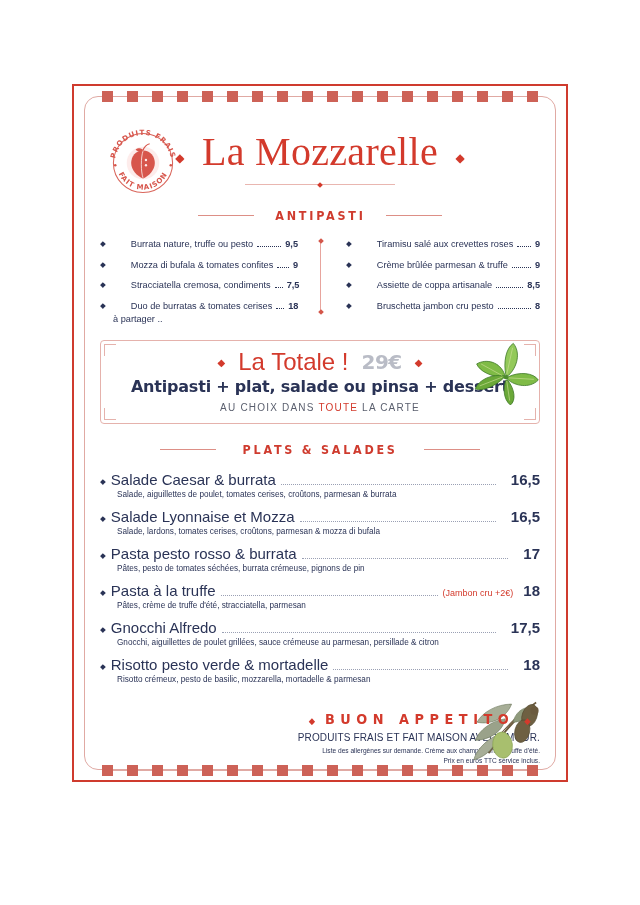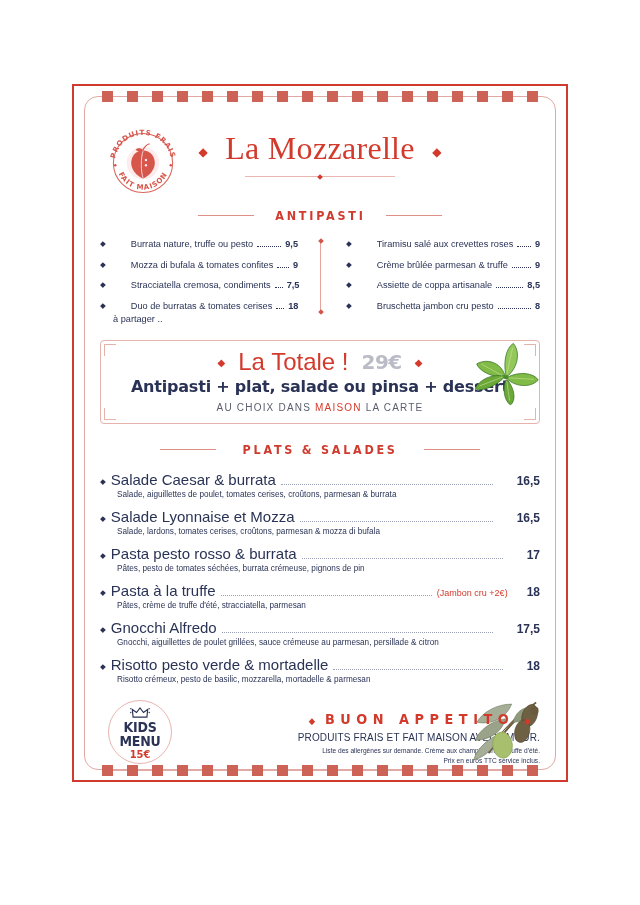--- a/index.html
+++ b/index.html
@@ -85,21 +85,21 @@
     top: 18px;
     width: 74px;
     height: 74px;
   }
   .brand {
     text-align: center;
     padding-top: 24px;
   }
   .brand-title {
     font-family: "Liberation Serif", serif;
-    font-size: 32px;
+    font-size: 40px;
     color: #d33a2c;
     letter-spacing: 0.3px;
     line-height: 1;
     display: inline-block;
   }
   .brand-diamond {
     display: inline-block;
     color: #d33a2c;
     font-size: 12px;
     vertical-align: middle;
@@ -301,24 +301,24 @@
     margin: 0 5px 3px 5px;
     min-width: 10px;
   }
   .plat-note {
     flex: none;
     font-size: 9px;
     color: #d33a2c;
   }
   .plat-price {
     flex: none;
-    font-size: 12px;
-    font-weight: bold;
-    color: #2a3356;
-    margin-left: 19px;
+    font-size: 15px;
+    font-weight: bold;
+    color: #2a3356;
+    margin-left: 10px;
   }
   .plat-desc {
     font-size: 8.2px;
     color: #2a3356;
     margin: 2px 0 0 17px;
   }
 
   
   .footer {
     position: relative;
@@ -564,21 +564,21 @@
         </svg>
       </div>
 
       <div class="totale-line1">
         <span class="totale-diamond">◆</span>
         <span class="totale-title">La Totale !</span>
         <span class="totale-price">29€</span>
         <span class="totale-diamond">◆</span>
       </div>
       <div class="totale-line2">Antipasti + plat, salade ou pinsa + dessert</div>
-      <div class="totale-line3"><span>AU CHOIX DANS </span><span class="hl">MAISON</span><span> LA CARTE</span></div>
+      <div class="totale-line3"><span>AU CHOIX DANS </span><span class="hl">TOUTE</span><span> LA CARTE</span></div>
     </div>
 
     <div class="sec-head" style="margin-top:18px">
       <span class="line"></span>
       <span class="label">PLATS &amp; SALADES</span>
       <span class="line"></span>
     </div>
 
     <div class="plats">
 
@@ -632,32 +632,20 @@
         <span class="plat-name">Risotto pesto verde &amp; mortadelle</span>
         <span class="plat-dots"></span>
         <span class="plat-note"></span>
         <span class="plat-price">18</span>
       </div>
       <div class="plat-desc">Risotto crémeux, pesto de basilic, mozzarella, mortadelle &amp; parmesan</div>
     </div>
 
     <div class="footer">
 
-      <div class="kids">
-        <svg class="crown" width="20" height="15" viewBox="0 0 26 18">
-          <path d="M4 15 L3 5 L8.5 9 L13 3 L17.5 9 L23 5 L22 15 Z" fill="none" stroke="#2a3356" stroke-width="1.5"></path>
-          <circle cx="1" cy="4" r="0.9" fill="#2a3356"></circle>
-          <circle cx="25" cy="4" r="0.9" fill="#2a3356"></circle>
-          <circle cx="1" cy="9" r="0.9" fill="#2a3356"></circle>
-          <circle cx="25" cy="9" r="0.9" fill="#2a3356"></circle>
-        </svg>
-        <div class="kids-kids">KIDS</div>
-        <div class="kids-menu">MENU</div>
-        <div class="kids-price">15€</div>
-      </div>
 
       <div class="olive">
         <svg viewBox="0 0 100 92" width="82" height="76">
           <path d="M88 10 C 70 22 50 44 30 72" fill="none" stroke="#6b5a3e" stroke-width="2"></path>
           <path d="M62 30 C 54 38 42 50 34 62" fill="none" stroke="#6b5a3e" stroke-width="1.4"></path>
           <path d="M70 26 C 62 30 52 40 46 52" fill="none" stroke="#6b5a3e" stroke-width="1.2"></path>
           <g stroke="#6f7a5e" stroke-width="0.8">
             <path d="M58 12 C 40 12 22 22 16 34 C 34 38 52 28 58 12 Z" fill="#a7ae97"></path>
             <path d="M50 30 C 34 32 18 44 14 56 C 32 56 48 44 50 30 Z" fill="#9aa28a"></path>
             <path d="M40 50 C 26 56 14 70 12 80 C 28 76 40 62 40 50 Z" fill="#a7ae97"></path>

